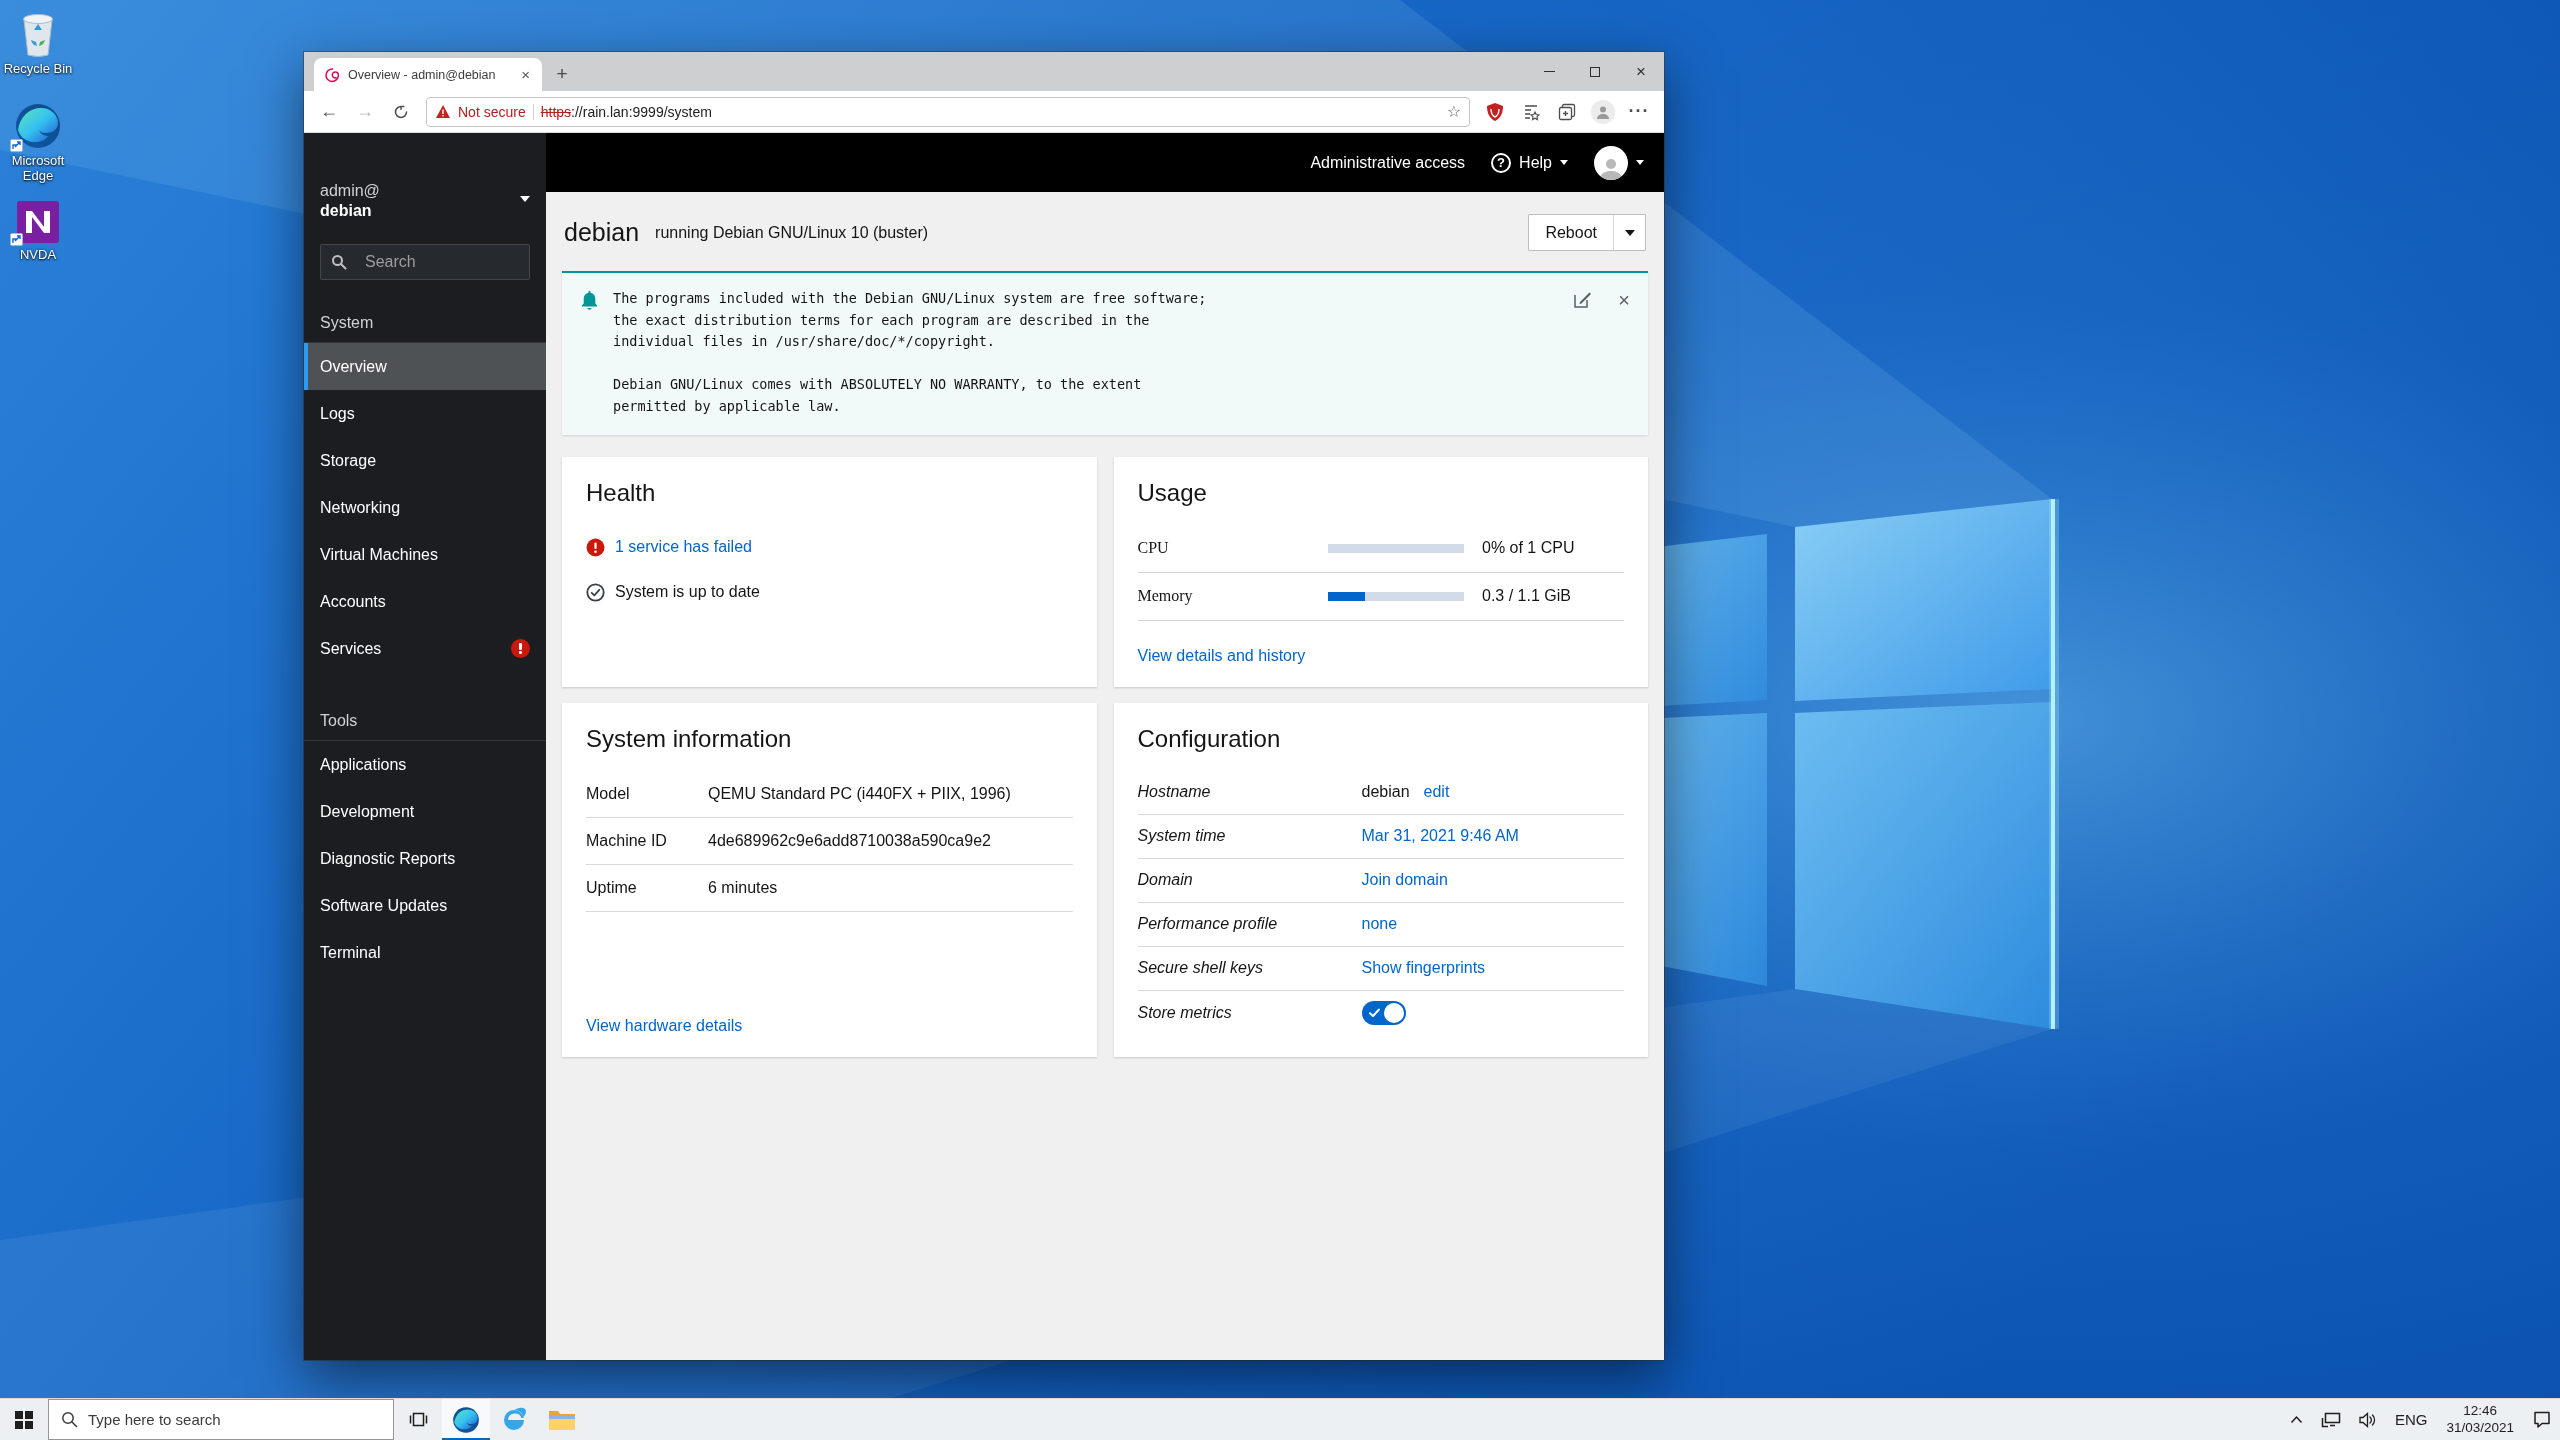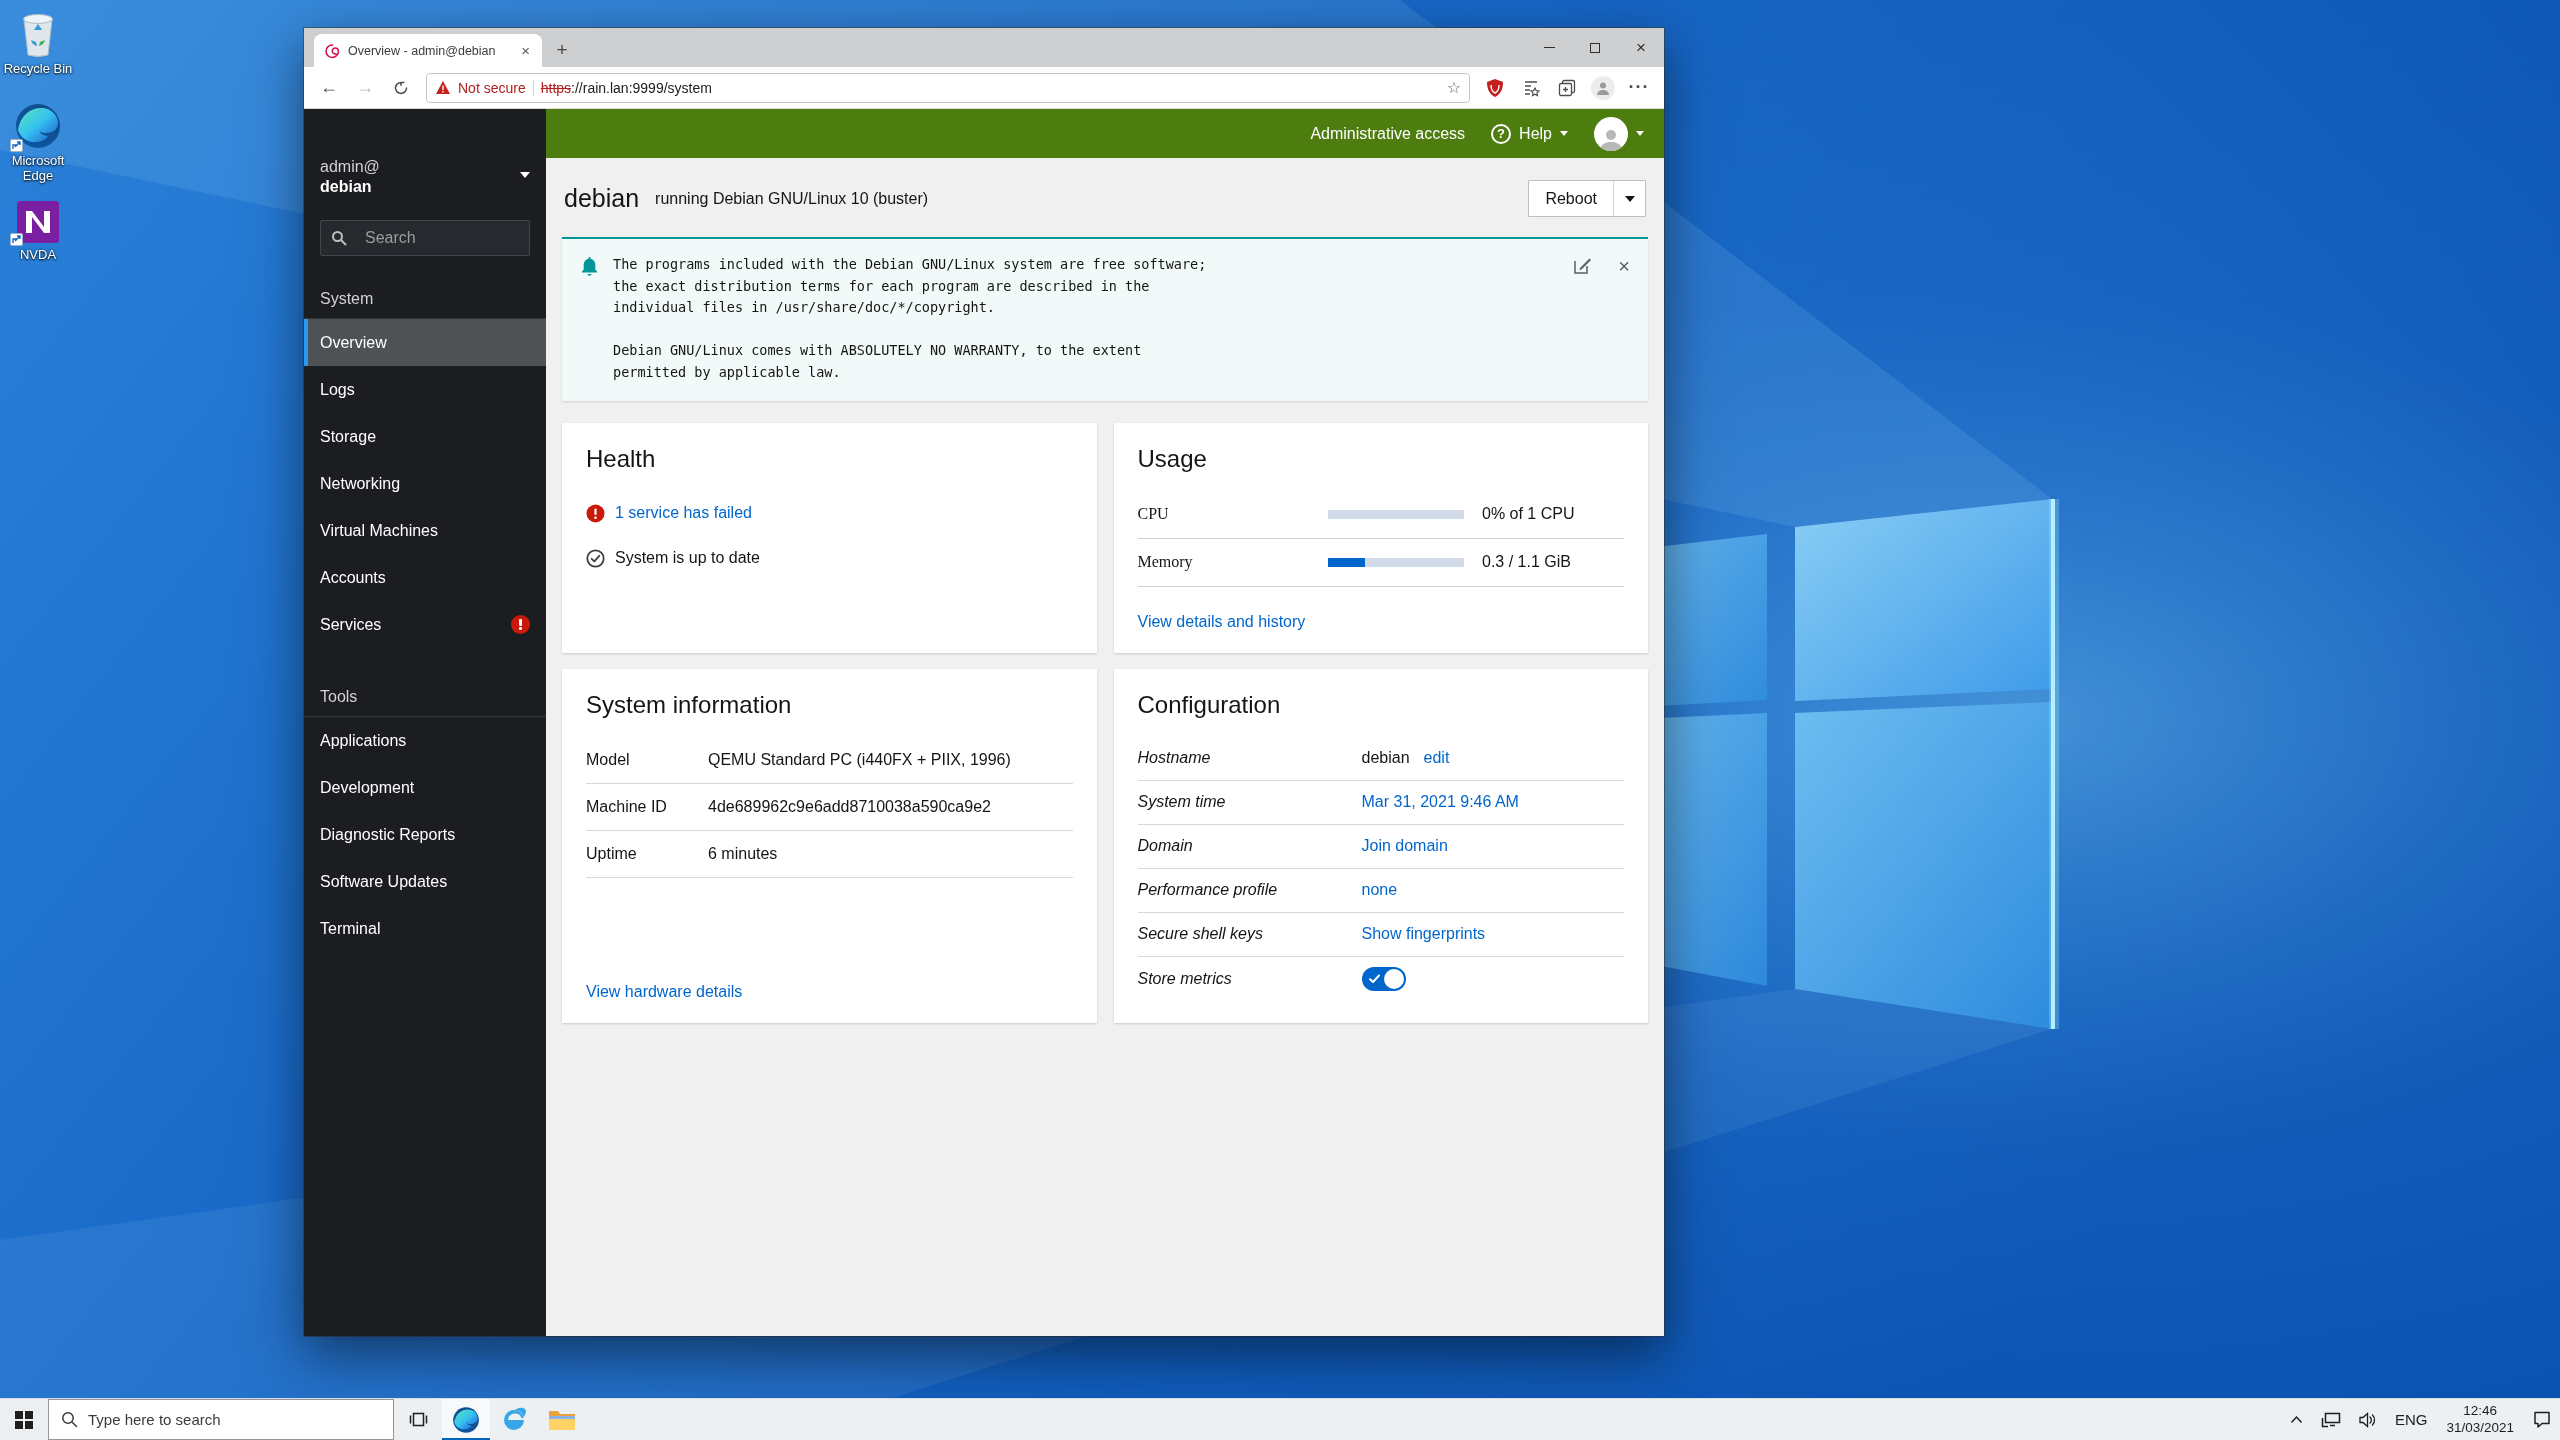--- a/index.html
+++ b/index.html
@@ -26,21 +26,21 @@
     gap:10px; padding:0 12px; }
   .tb-search .ph { font-size:15px; color:#3b3b3b; }
   .tb-app { position:relative; width:48px; display:flex; align-items:center; justify-content:center; }
   .tb-app.active { background:#f7f9fa; box-shadow:inset 0 -2px 0 #0067c0; }
   .tray { margin-left:auto; display:flex; align-items:center; }
   .tray-item { padding:0 9px; height:42px; display:flex; align-items:center; justify-content:center; color:#1e1e1e; }
   .tray-lang { font-size:15px; color:#1e1e1e; }
   .tray-clock { text-align:center; font-size:13.5px; color:#1e1e1e; line-height:1.25; padding:0 10px; }
 
   
-  .window { position:absolute; left:304px; top:28px; width:1360px; height:1308px; background:#fff;
+  .window { position:absolute; left:304px; top:52px; width:1360px; height:1308px; background:#fff;
     box-shadow:0 18px 50px rgba(0,0,0,.5), 0 0 0 1px rgba(60,60,60,.55); display:flex; flex-direction:column; }
   .tabstrip { height:39px; background:#cdcfd1; display:flex; align-items:flex-end; padding-left:10px; flex:0 0 auto; }
   .tab { width:228px; height:33px; background:#fff; border-radius:8px 8px 0 0; display:flex; align-items:center;
     padding:0 8px 0 10px; gap:8px; }
   .tab-title { font-size:12.5px; color:#3c3c3c; flex:1; white-space:nowrap; overflow:hidden; }
   .tab-close { font-size:15px; color:#5a5a5a; padding:0 4px; }
   .newtab { width:28px; height:28px; margin:0 0 3px 6px; display:flex; align-items:center; justify-content:center;
     color:#4a4a4a; font-size:19px; }
   .win-controls { margin-left:auto; display:flex; height:100%; align-items:stretch; }
   .wc { width:46px; display:flex; align-items:center; justify-content:center; color:#2e2e2e; }
@@ -82,21 +82,21 @@
   .nav-title { padding:6px 16px 10px; font-size:16px; color:#d2d2d2; border-bottom:1px solid #33373d; }
   .nav-item { height:47px; display:flex; align-items:center; padding:0 16px; font-size:16px; color:#fff; cursor:pointer; }
   .nav-item.active { background:#4f5255; box-shadow:inset 4px 0 0 #2b9af3; }
   .nav-badge { margin-left:auto; width:19px; height:19px; border-radius:50%; background:#c9190b;
     display:flex; align-items:center; justify-content:center; }
   .excl { display:flex; flex-direction:column; align-items:center; gap:1.5px; }
   .excl .b1 { width:2.6px; height:7px; background:#fff; border-radius:1px; }
   .excl .b2 { width:2.6px; height:2.6px; background:#fff; border-radius:50%; }
 
   .main { flex:1; display:flex; flex-direction:column; min-width:0; }
-  .masthead { height:49px; background:#4d7c0f; display:flex; align-items:center; justify-content:flex-end;
+  .masthead { height:59px; background:#000000; display:flex; align-items:center; justify-content:flex-end;
     gap:26px; padding-right:20px; flex:0 0 auto; }
   .mh-item { color:#fff; font-size:16px; display:flex; align-items:center; gap:8px; cursor:pointer; }
   .help-circ { width:20px; height:20px; border:2px solid #fff; border-radius:50%; display:flex; align-items:center;
     justify-content:center; font-size:13px; font-weight:bold; color:#fff; }
   .caret-sm { width:0; height:0; border-left:4.5px solid transparent; border-right:4.5px solid transparent;
     border-top:5.5px solid #fff; }
   .avatar-mh { width:34px; height:34px; border-radius:50%; background:#fff; display:flex; align-items:flex-end;
     justify-content:center; overflow:hidden; }
 
   .content { flex:1; background:#f0f0f0; padding:18px 16px; overflow:hidden; }

